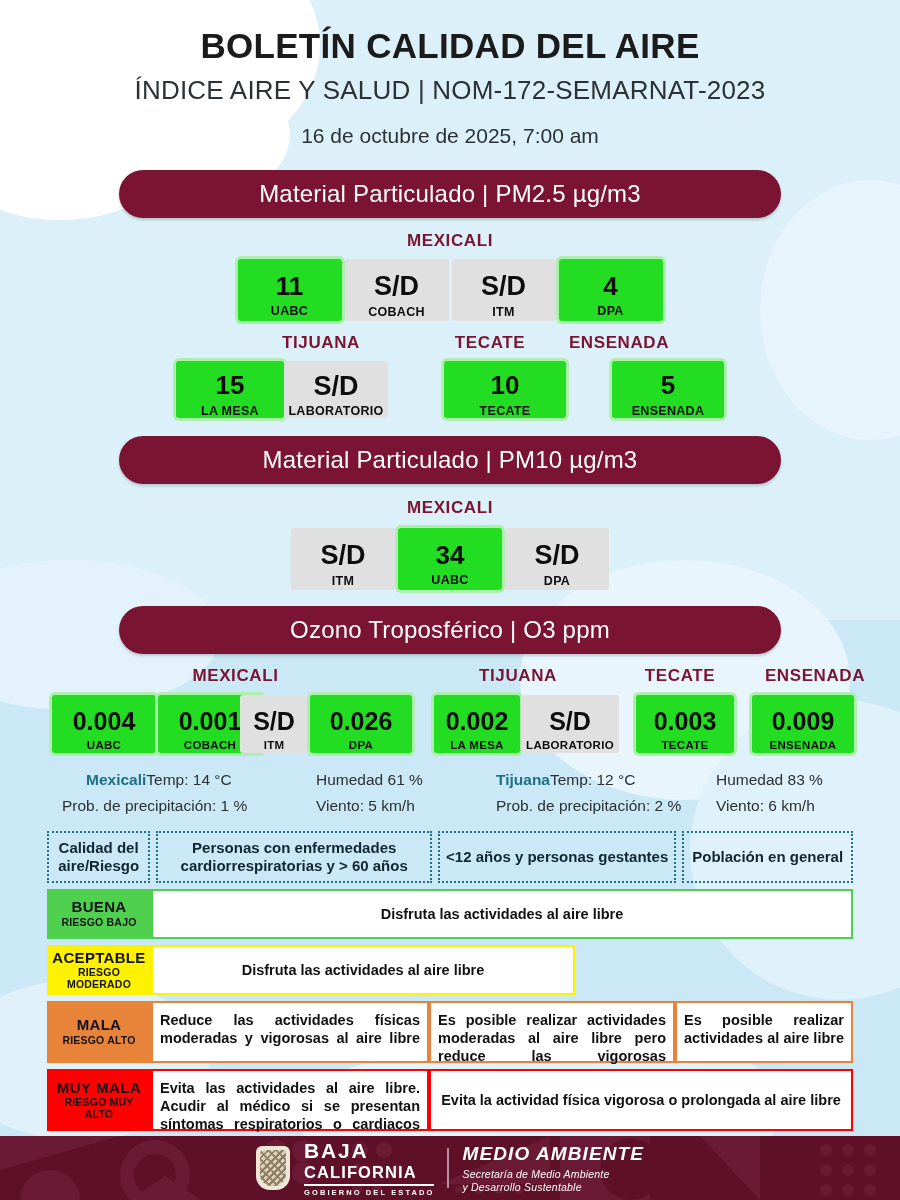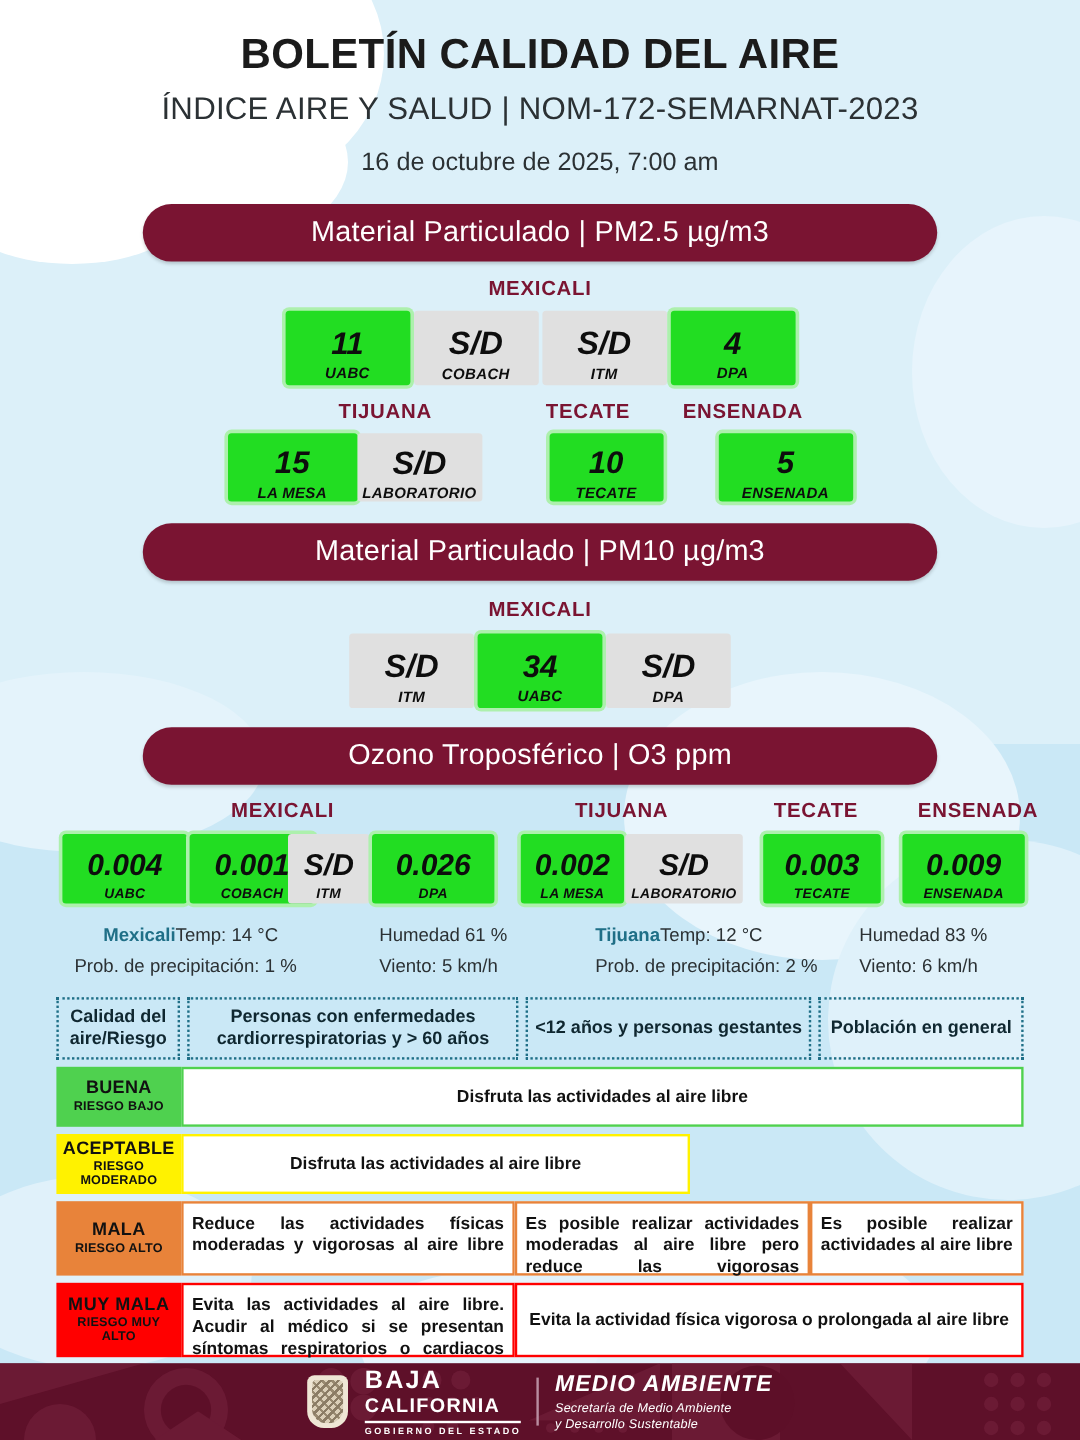--- a/index.html
+++ b/index.html
@@ -118,21 +118,20 @@
 
   
   .badge {
     border-radius: 3px;
     text-align: center;
     display: flex;
     flex-direction: column;
     align-items: center;
     justify-content: center;
     padding: 18px 4px 7px;
-    font-style: italic;
   }
   .badge .val {
     font-size: 26px;
     font-weight: bold;
     color: #0d0d0d;
     line-height: 1.05;
   }
   .badge .sta {
     font-size: 12.5px;
     font-weight: bold;
@@ -393,21 +392,21 @@
 
   <div class="row-flex pm25-r2">
     <div class="badge good" style="width:108px">
       <span class="val">15</span>
       <span class="sta">LA MESA</span>
     </div>
     <div class="badge nodata" style="width:104px;margin-right:56px">
       <span class="val">S/D</span>
       <span class="sta">LABORATORIO</span>
     </div>
-    <div class="badge good" style="width:95px;margin-right:46px">
+    <div class="badge good" style="width:122px;margin-right:46px">
       <span class="val">10</span>
       <span class="sta">TECATE</span>
     </div>
     <div class="badge good" style="width:112px">
       <span class="val">5</span>
       <span class="sta">ENSENADA</span>
     </div>
   </div>
 
   <div class="banner banner-pm10">Material Particulado  | PM10  µg/m3</div>

